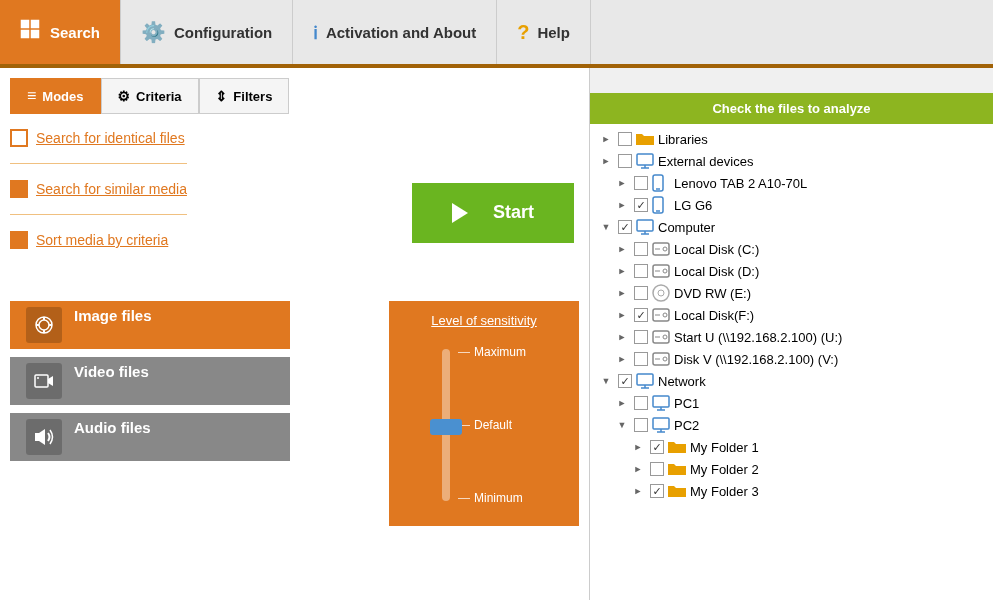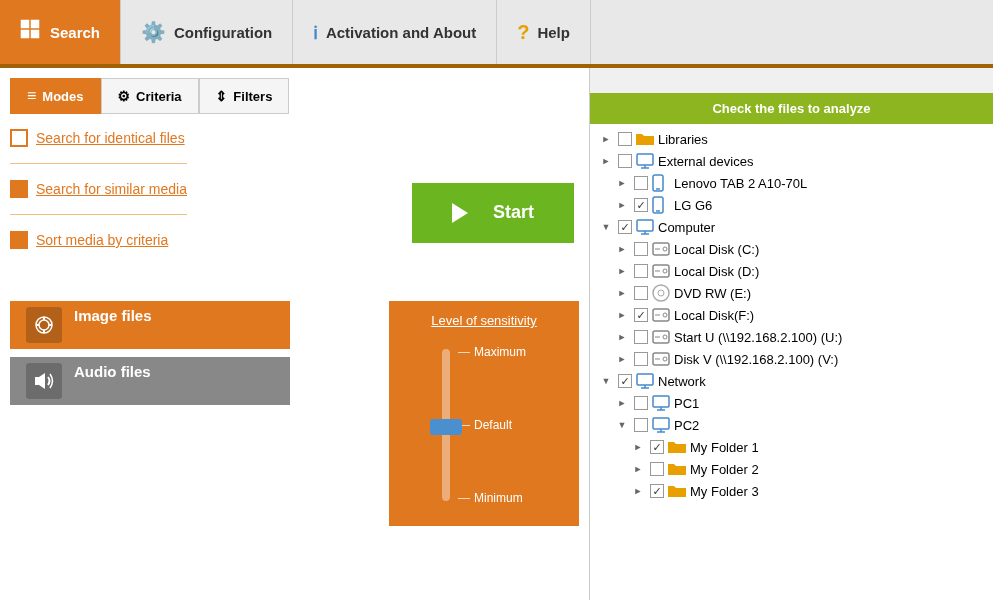--- a/index.html
+++ b/index.html
@@ -361,20 +361,30 @@
                 <line x1="12" y1="17" x2="12" y2="20" stroke="white" stroke-width="2"></line>
                 <line x1="4" y1="12" x2="7" y2="12" stroke="white" stroke-width="2"></line>
                 <line x1="17" y1="12" x2="20" y2="12" stroke="white" stroke-width="2"></line>
               </svg>
             </div>
             <span>Image files</span>
           </div>
           <div class="file-type-btn" style="background:#888;">
             <div class="file-type-icon">
               <svg width="24" height="24" viewBox="0 0 24 24" fill="white">
+                <rect x="3" y="6" width="13" height="12" rx="1" fill="none" stroke="white" stroke-width="1.5"></rect>
+                <polygon points="16,10 21,7 21,17 16,14" fill="white"></polygon>
+                <circle cx="6" cy="9" r="1" fill="white"></circle>
+              </svg>
+            </div>
+            <span>Video files</span>
+          </div>
+          <div class="file-type-btn" style="background:#888;">
+            <div class="file-type-icon">
+              <svg width="24" height="24" viewBox="0 0 24 24" fill="white">
                 <polygon points="3,8 3,16 7,16 13,20 13,4 7,8" fill="white"></polygon>
                 <path d="M16,8 Q19,12 16,16" stroke="white" stroke-width="2" fill="none"></path>
                 <path d="M18,5 Q23,12 18,19" stroke="white" stroke-width="1.5" fill="none"></path>
               </svg>
             </div>
             <span>Audio files</span>
           </div>
         </div>
 
         <div class="sensitivity-panel">

